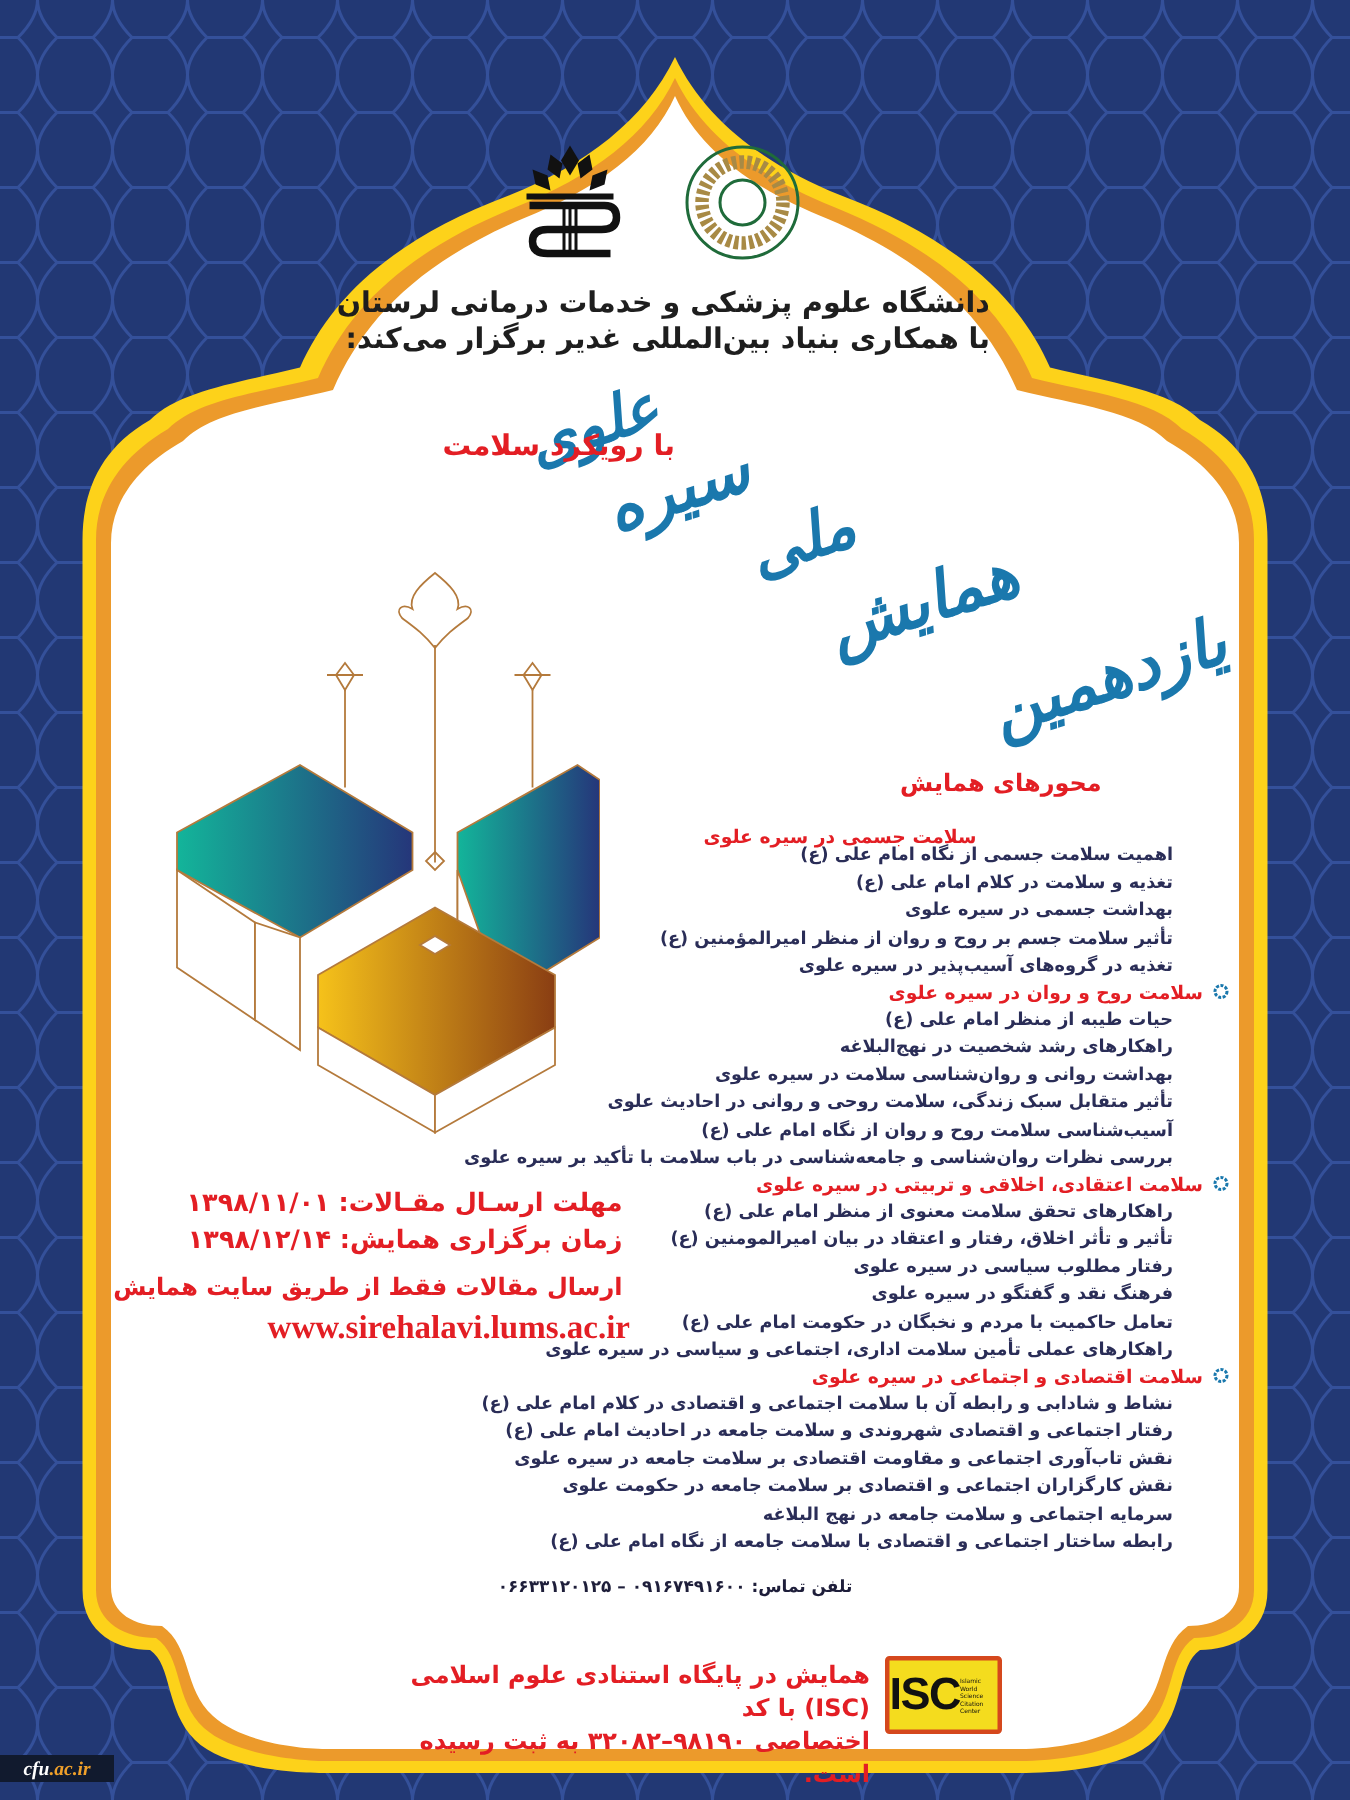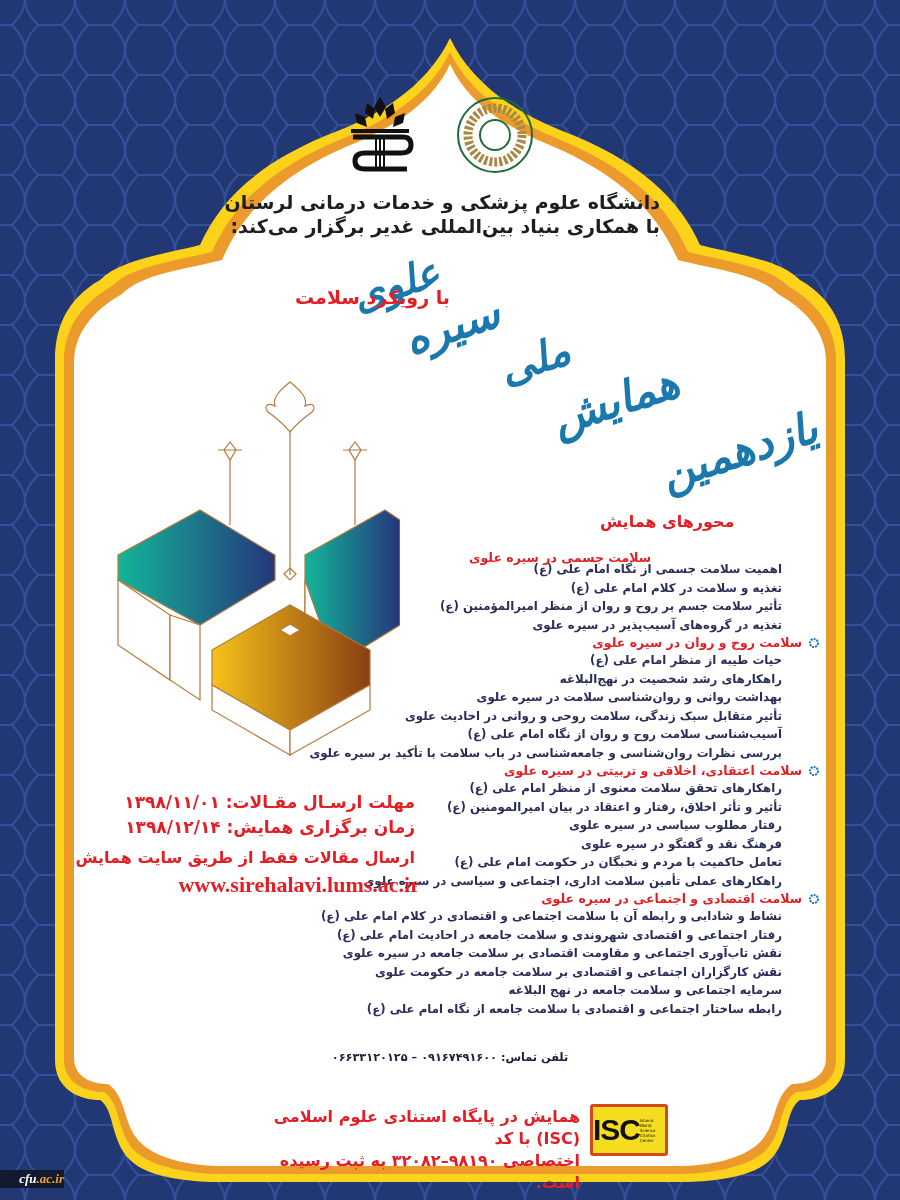--- a/index.html
+++ b/index.html
@@ -22,21 +22,21 @@
   .item{text-align:right;color:#2a2d57;font-size:11.8px;line-height:18.5px;height:18.5px;white-space:nowrap;font-weight:bold;}
   .dates{left:100px;top:790px;width:315px;text-align:right;color:#e31e24;font-weight:bold;}
   .dates .line{font-size:17px;line-height:25px;white-space:nowrap;}
   .dates .send{font-size:16px;line-height:28px;margin-top:4px;}
   .url{left:120px;top:872px;width:300px;text-align:right;color:#e31e24;font-family:"Liberation Serif",serif;font-weight:bold;font-size:22px;white-space:nowrap;}
   .address{left:60px;top:1048px;width:780px;text-align:center;color:#1e1e3a;font-weight:bold;font-size:11.3px;line-height:19px;}
   .isc-text{left:230px;top:1106px;width:350px;text-align:right;color:#e31e24;font-weight:bold;font-size:16px;line-height:22px;}
   .isc-badge{left:590px;top:1104px;width:78px;height:52px;background:#f4dc1e;border:3px solid #d5481d;box-sizing:border-box;border-radius:3px;display:flex;flex-direction:row;align-items:center;justify-content:center;}
   .isc-badge .big{font-family:"Liberation Sans",sans-serif;font-weight:900;font-size:30px;line-height:30px;color:#111;letter-spacing:-1px;}
   .isc-badge .small{font-size:4px;color:#111;line-height:5px;}
-  .watermark{left:0px;top:1170px;width:64px;height:18px;background:#111a2e;color:#fff;font-family:"Liberation Serif",serif;font-style:italic;font-weight:bold;font-size:13px;line-height:18px;text-align:right;}
+  .watermark{left:0px;top:1170px;width:76px;height:18px;background:#111a2e;color:#fff;font-family:"Liberation Serif",serif;font-style:italic;font-weight:bold;font-size:13px;line-height:18px;text-align:center;}
   .watermark .ac{color:#f0a02a;}
 </style>
 </head>
 <body>
 
 <svg class="bg-pattern" viewBox="0 0 900 1200" xmlns="http://www.w3.org/2000/svg">
   <defs>
     <pattern id="lat" width="50" height="50" patternUnits="userSpaceOnUse">
       <path d="M25 0 Q25 12 12 25 Q25 38 25 50 M25 0 Q25 12 38 25 Q25 38 25 50 M0 25 Q12 25 12 25 M38 25 Q50 25 50 25" fill="none" stroke="#34509a" stroke-width="2"></path>
     </pattern>
@@ -135,20 +135,21 @@
   <div class="topic">
     <div class="topic-head" style="flex-direction:column;">
       <svg class="gear" viewBox="0 0 12 12">
           <circle cx="6" cy="6" r="4" fill="none" stroke="#1a78ad" stroke-width="2" stroke-dasharray="2 1"></circle>
         </svg>
       <span>سلامت جسمی در سیره علوی</span>
     </div>
     <div class="items">
       <div class="item">اهمیت سلامت جسمی از نگاه امام علی (ع)</div>
       <div class="item">تغذیه و سلامت در کلام امام علی (ع)</div>
+      <div class="item">بهداشت جسمی در سیره علوی</div>
       <div class="item">تأثیر سلامت جسم بر روح و روان از منظر امیرالمؤمنین (ع)</div>
       <div class="item">تغذیه در گروه‌های آسیب‌پذیر در سیره علوی</div>
     </div>
   </div>
   <div class="topic">
     <div class="topic-head" style="flex-direction:row;">
       <svg class="gear" viewBox="0 0 12 12">
           <circle cx="6" cy="6" r="4" fill="none" stroke="#1a78ad" stroke-width="2" stroke-dasharray="2 1"></circle>
         </svg>
       <span>سلامت روح و روان در سیره علوی</span>

